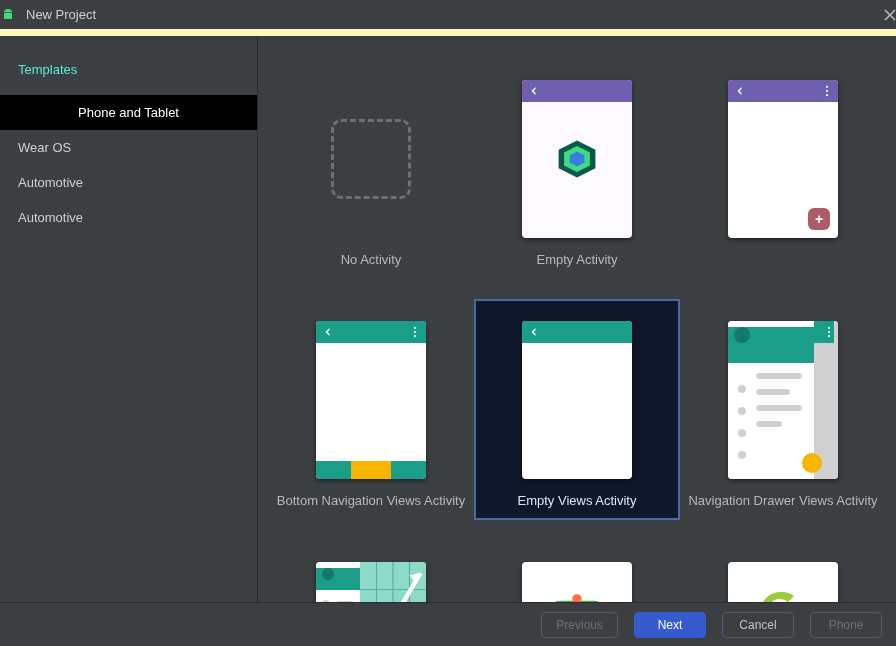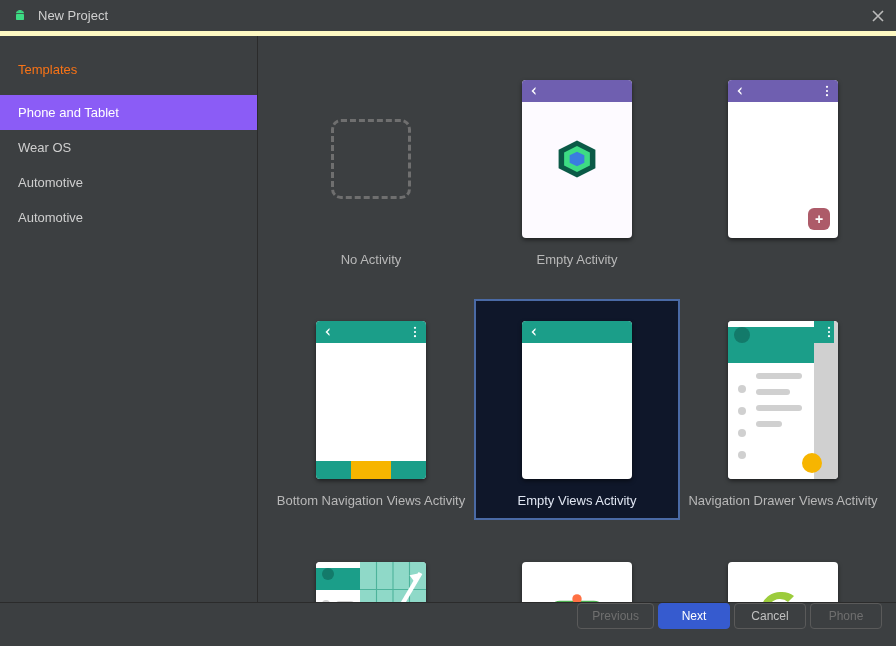--- a/index.html
+++ b/index.html
@@ -9,51 +9,52 @@
     font-family: -apple-system, "Segoe UI", Arial, sans-serif;
     color: #bbbbbb;
     font-size: 13px;
     overflow: hidden;
     position: relative;
   }
   
   .titlebar {
     height: 36px;
     display: flex; align-items: center;
-    padding: 0 12px;
-    border-bottom: 5px solid #fef9c3;
+    padding: 0 0;
+    border-bottom: 7px solid #fef9c3;
   }
   .titlebar .android-icon { width: 16px; height: 16px; margin-right: 10px; }
   .titlebar .title { flex: 1; color: #d0d0d0; }
   .titlebar .close-icon { width: 12px; height: 12px; cursor: pointer; }
 
   
   .body {
     display: flex;
     height: calc(100% - 36px - 44px);
   }
   .sidebar {
     width: 258px;
     background: #3c3f41;
     border-right: 1px solid #2b2b2b;
     padding-top: 20px;
   }
   .sidebar-header {
-    color: #f97316;
+    color: #5eead4;
     padding: 6px 18px 18px;
     font-size: 13px;
   }
   .sidebar-item {
     padding: 10px 18px;
     color: #cfcfcf;
     cursor: pointer;
   }
   .sidebar-item.selected {
-    background: #8b5cf6;
+    background: #000000;
     color: #ffffff;
+    text-align: center;
   }
 
   .content {
     flex: 1;
     overflow: auto;
     padding: 22px 10px 0 10px;
   }
   .grid {
     display: grid;
     grid-template-columns: repeat(3, 206px);
@@ -129,22 +130,22 @@
   .detail-pane { position:absolute; right:0; top:0; bottom:0; width:60%; background:#8fd9c8; }
   .detail-grid { position:absolute; inset:0; }
 
   .game-pad { width:60px; height:40px; }
 
   
   .footer {
     position:absolute; left:0; right:0; bottom:0;
     height: 44px;
     border-top: 1px solid #2b2b2b;
-    display:flex; align-items:flex-start; justify-content:flex-end;
-    padding: 0 14px; gap:4px;
+    display:flex; align-items:center; justify-content:flex-end;
+    padding: 0 14px; gap:16px;
     background:#3c3f41;
   }
   .btn {
     height: 26px; min-width:72px; padding:0 14px;
     border:1px solid #5a5a5a; border-radius:4px;
     background:#3c3f41; color:#c0c0c0;
     font-size:12px; display:flex;align-items:center;justify-content:center;
     cursor:pointer;
   }
   .btn.primary { background:#365bcf; border-color:#365bcf; color:#fff; }

